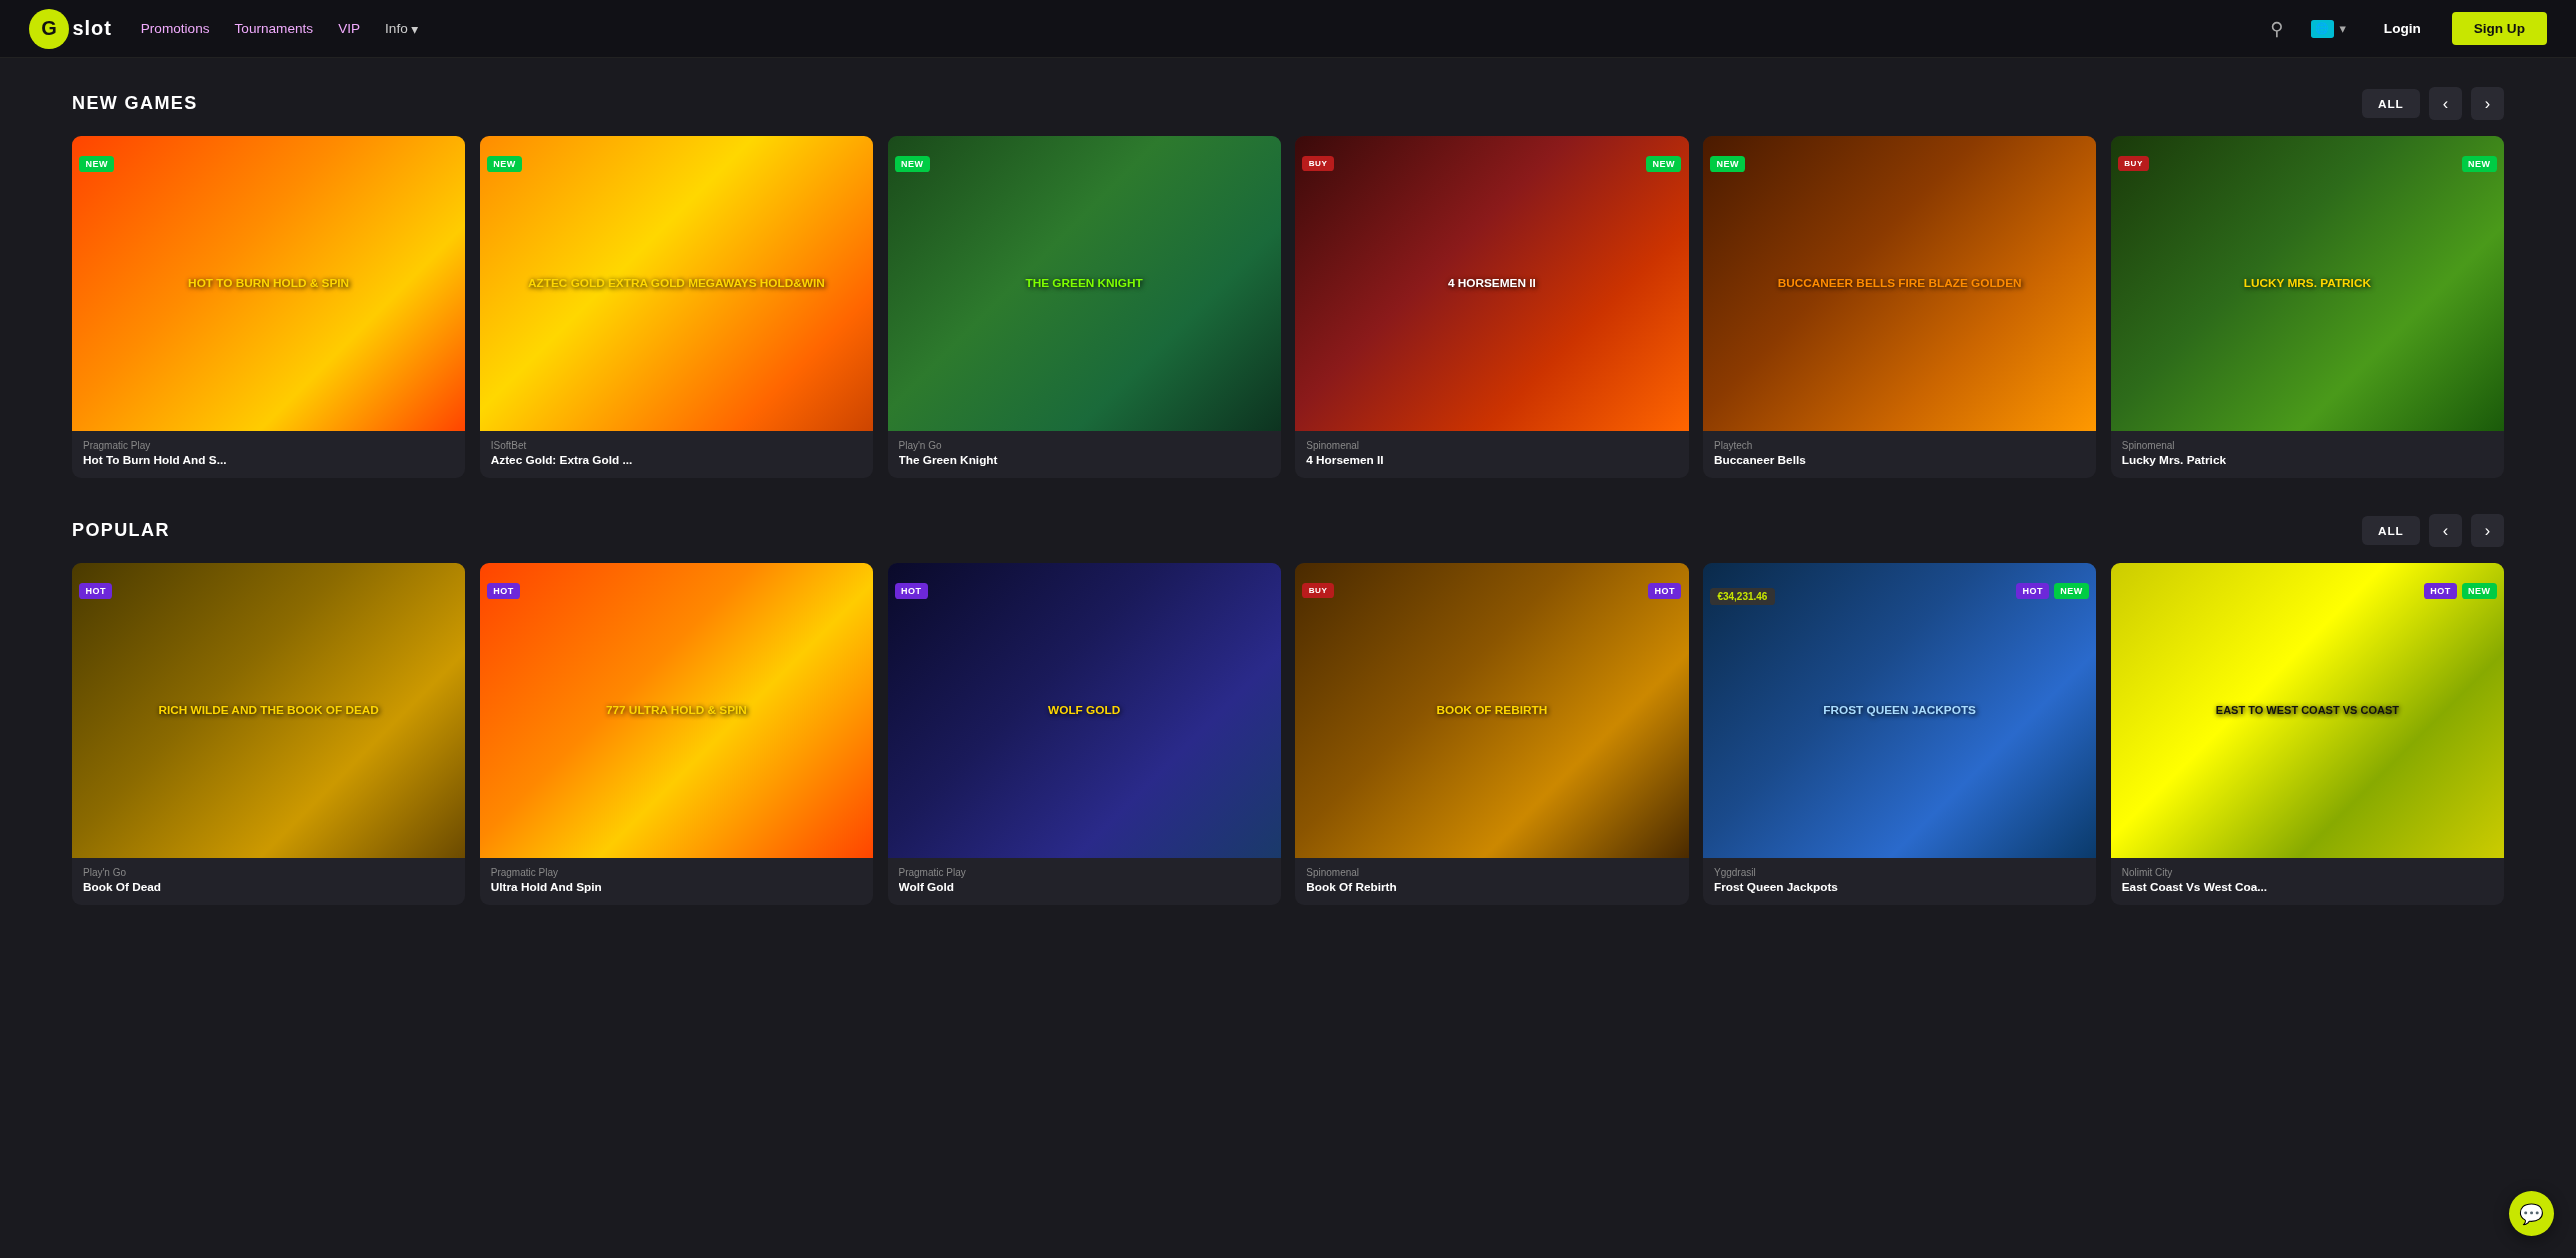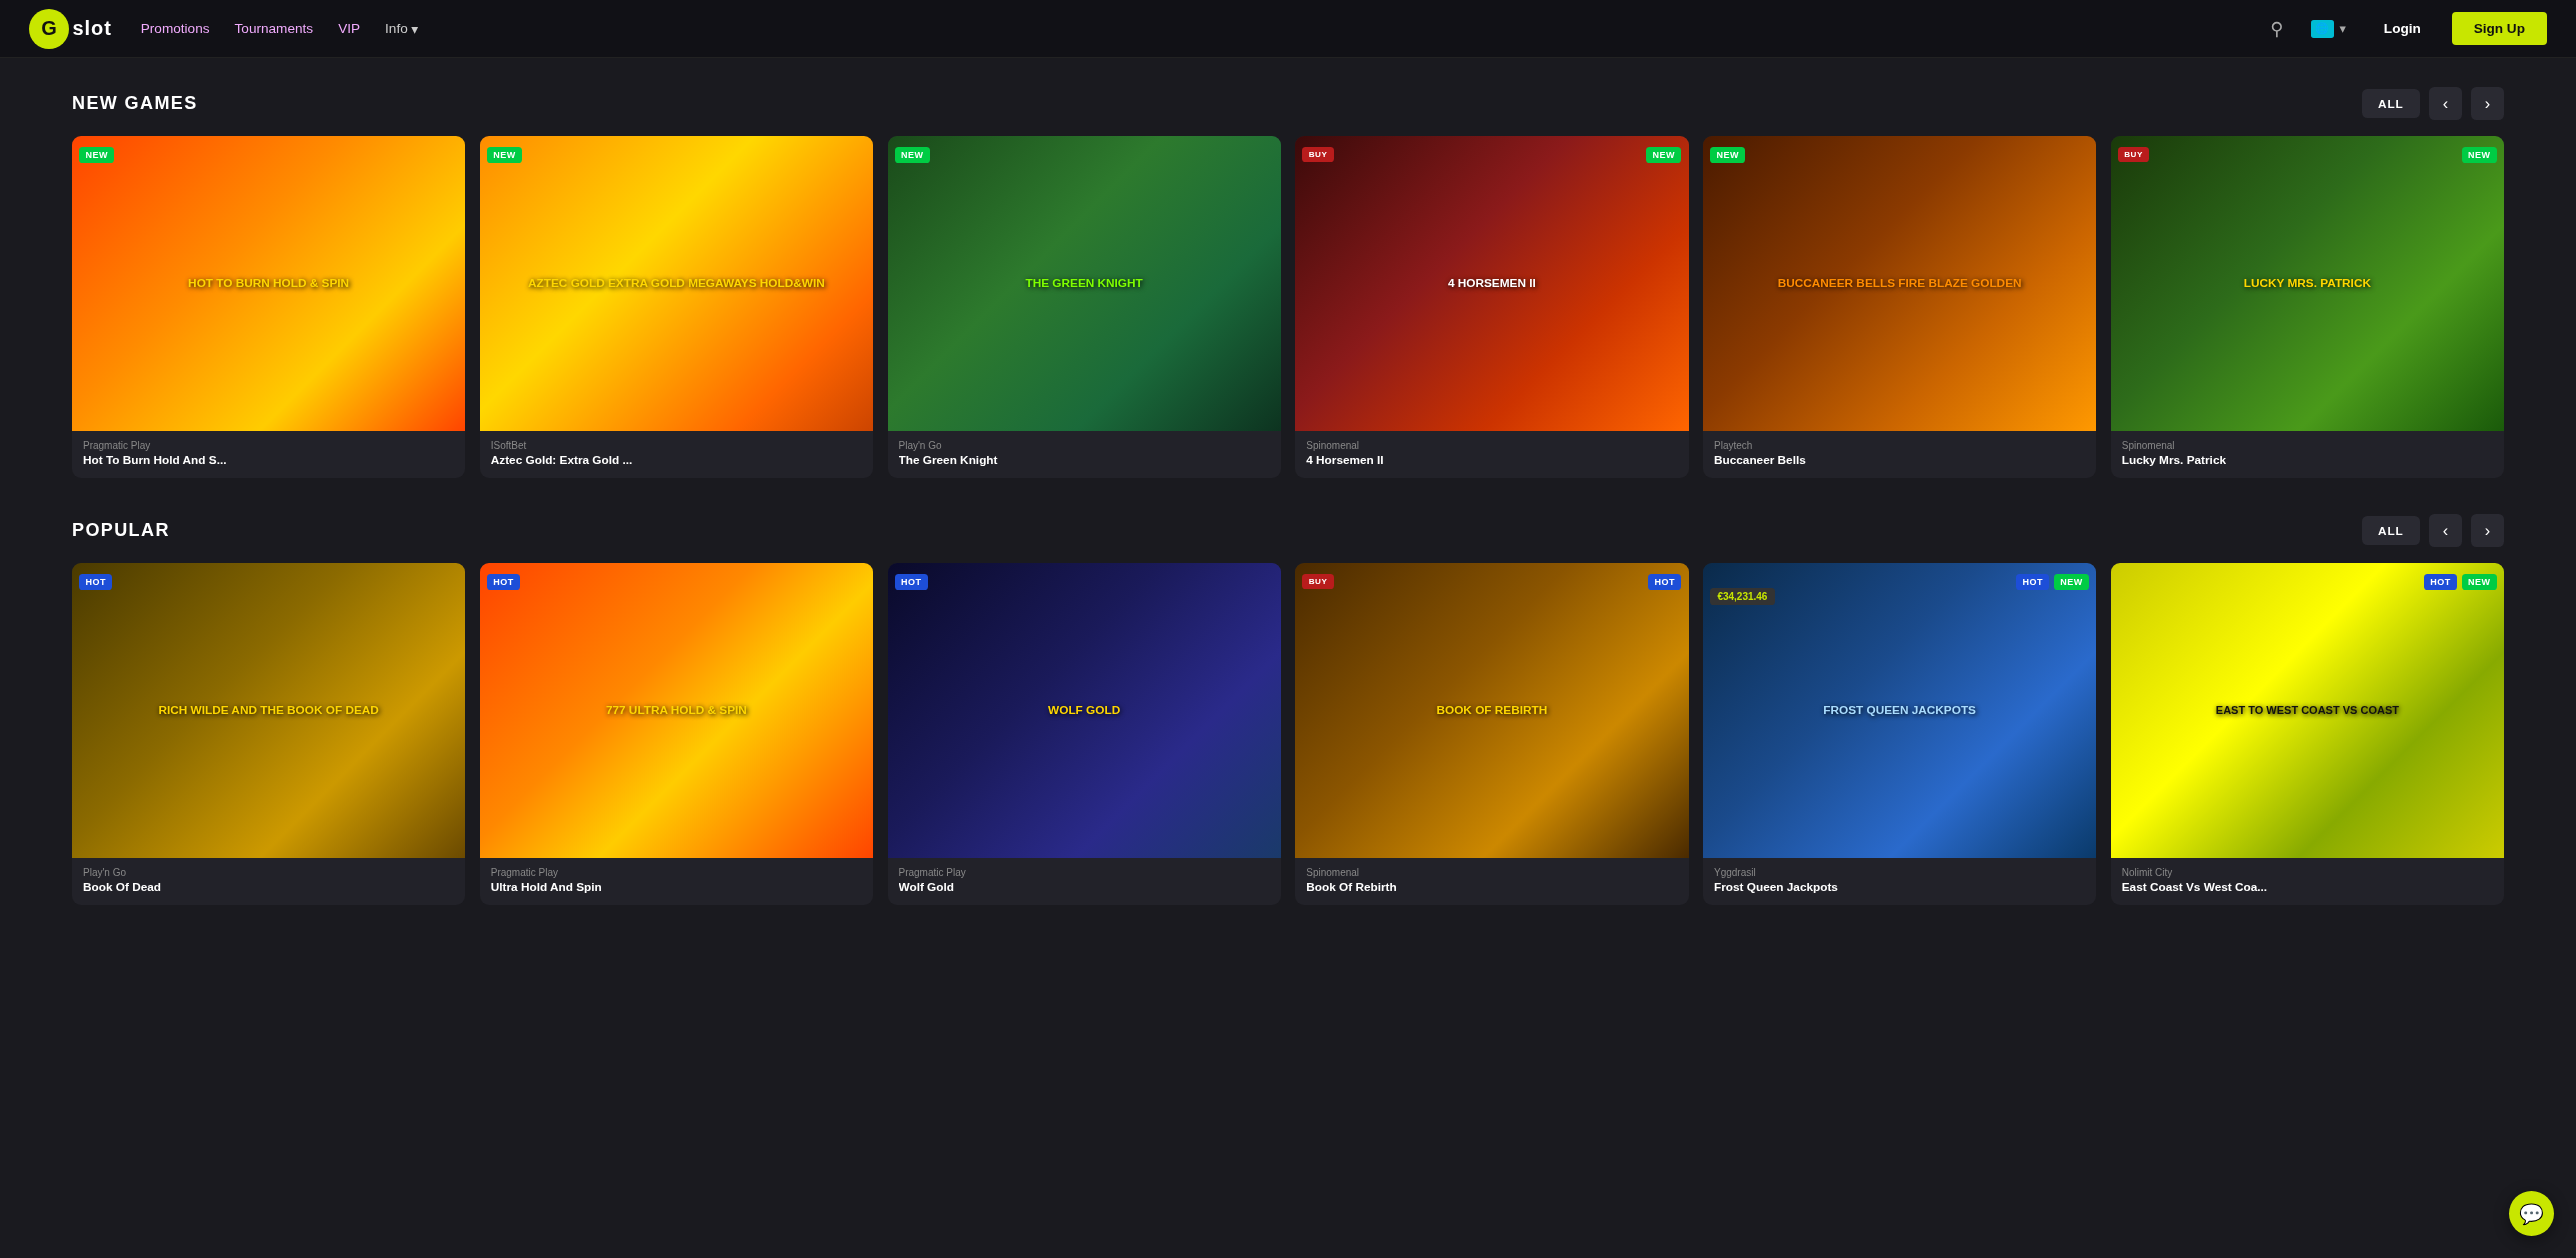--- a/index.html
+++ b/index.html
@@ -243,32 +243,32 @@
     .thumb-frost-queen {
       background: linear-gradient(135deg, #0a2a4a 0%, #1a4a8b 40%, #2a6acc 70%, #0a3a6a 100%);
     }
     .thumb-east-coast {
       background: linear-gradient(135deg, #cccc00 0%, #ffff00 40%, #88aa00 70%, #cccc00 100%);
     }
 
     
     .badge {
       position: absolute;
-      top: 11px;
+      top: 20px;
       left: 7.2px;
       font-size: 9px;
       font-weight: 800;
       padding: 2.7px 6.3px;
       border-radius: 3.6px;
       text-transform: uppercase;
       letter-spacing: 0.5px;
       z-index: 2;
     }
     .badge-new { background: #00cc44; color: #fff; }
-    .badge-hot { background: #1d4ed8; color: #fff; }
+    .badge-hot { background: #6d28d9; color: #fff; }
     .badge-buy { background: #b91c1c; color: #fff; font-size: 8.1px; }
     .badge-top-right {
       left: auto;
       right: 7.2px;
     }
     .badge-jackpot {
       position: absolute;
       top: 25px;
       left: 7.2px;
       background: #333;

